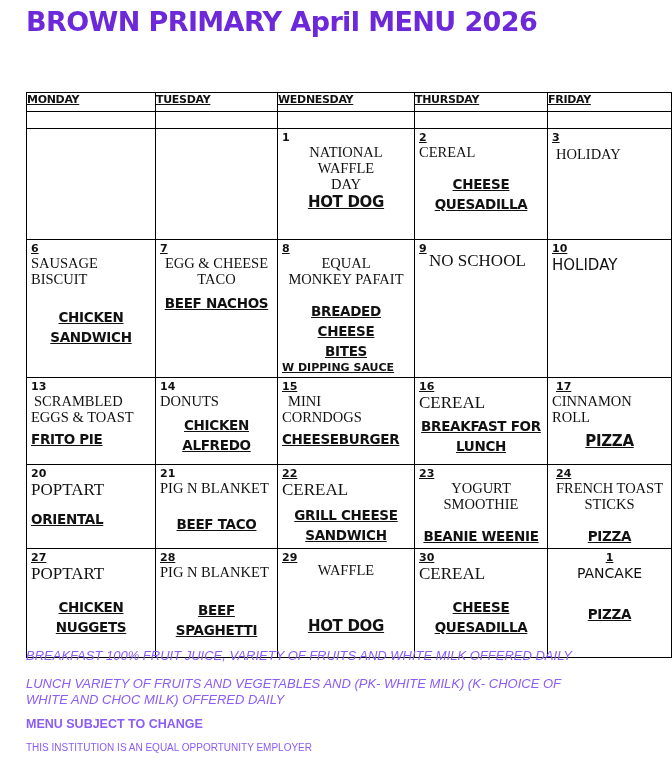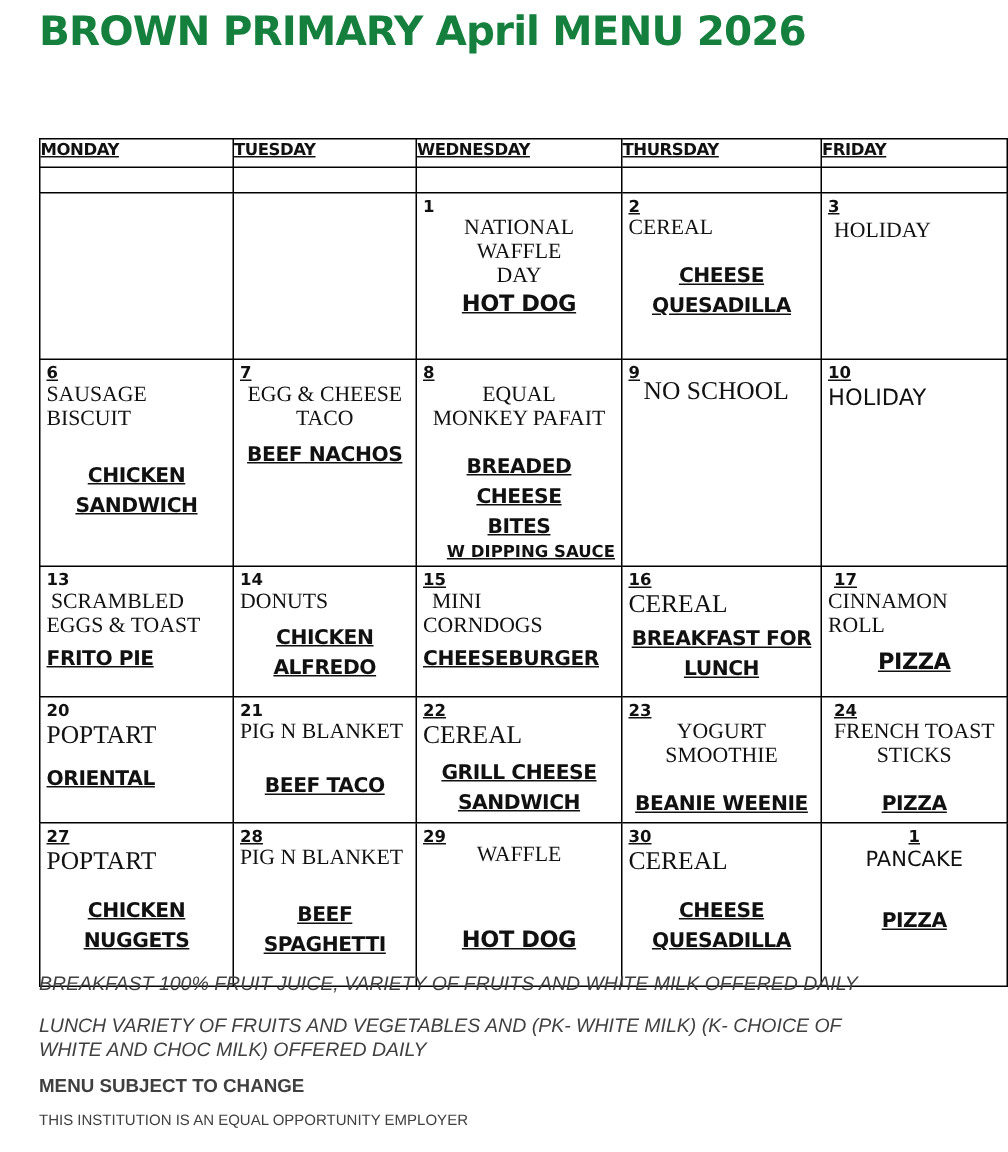--- a/index.html
+++ b/index.html
@@ -1,32 +1,32 @@
 <!DOCTYPE html>
 <html><head>
 <meta charset="utf-8">
 <style>
   html, body { margin:0; padding:0; background:#ffffff; }
   body { width:672px; height:768px; position:relative; overflow:hidden; font-family:"Liberation Serif", serif; color:#111; }
-  .title { position:absolute; left:26px; top:6px; font-family:"DejaVu Sans", sans-serif; font-weight:bold; font-size:27px; color:#15803d; letter-spacing:-0.6px; white-space:nowrap; }
+  .title { position:absolute; left:26px; top:6px; font-family:"DejaVu Sans", sans-serif; font-weight:bold; font-size:27px; color:#6d28d9; letter-spacing:-0.6px; white-space:nowrap; }
   table.cal { position:absolute; left:26px; top:56px; width:645px; border-collapse:collapse; table-layout:fixed;margin-top:36px; }
   table.cal td, table.cal th { border:1.5px solid #000; padding:0; vertical-align:top; }
   th.day { height:18px; text-align:left; font-family:"DejaVu Sans", sans-serif; font-weight:bold; font-size:11px; padding-left:5px; text-decoration:underline; letter-spacing:-0.3px; vertical-align:middle; }
   tr.blank td { height:16px; }
   td .cell { position:relative; height:100%; padding:2px 4px; box-sizing:border-box; }
   .num { font-family:"DejaVu Sans", sans-serif; font-weight:bold; font-size:11px; line-height:13px; display:block; }
   .num.u { text-decoration:underline; }
   .bk { font-family:"Liberation Serif", serif; font-size:14.5px; line-height:16px; display:block; }
   .bk.c { text-align:center; }
   .bk.lg { font-size:17px; line-height:19px; }
   .ln { font-family:"DejaVu Sans", sans-serif; font-weight:bold; font-size:13.5px; line-height:20px; text-decoration:underline; display:block; text-align:center; letter-spacing:-0.3px; }
   .ln.l { text-align:left; }
-  .sub { font-family:"DejaVu Sans", sans-serif; font-weight:bold; font-size:11px; line-height:14px; text-decoration:underline; display:block; text-align:right; }
+  .sub { font-family:"DejaVu Sans", sans-serif; font-weight:bold; font-size:11px; line-height:14px; text-decoration:underline; display:block; text-align:left; }
   .gap { display:block; }
-  .footer { position:absolute; left:26px; font-family:"Liberation Sans", sans-serif; color:#404040; }
+  .footer { position:absolute; left:26px; font-family:"Liberation Sans", sans-serif; color:#8b5cf6; }
   .f-italic { font-style:italic; font-size:13px; line-height:16px; }
   .f-bold { font-weight:bold; font-size:12.5px; }
   .f-small { font-size:10px; }
 </style>
 </head>
 <body>
 
 <div class="title">BROWN PRIMARY April MENU 2026</div>
 
 <table class="cal">

